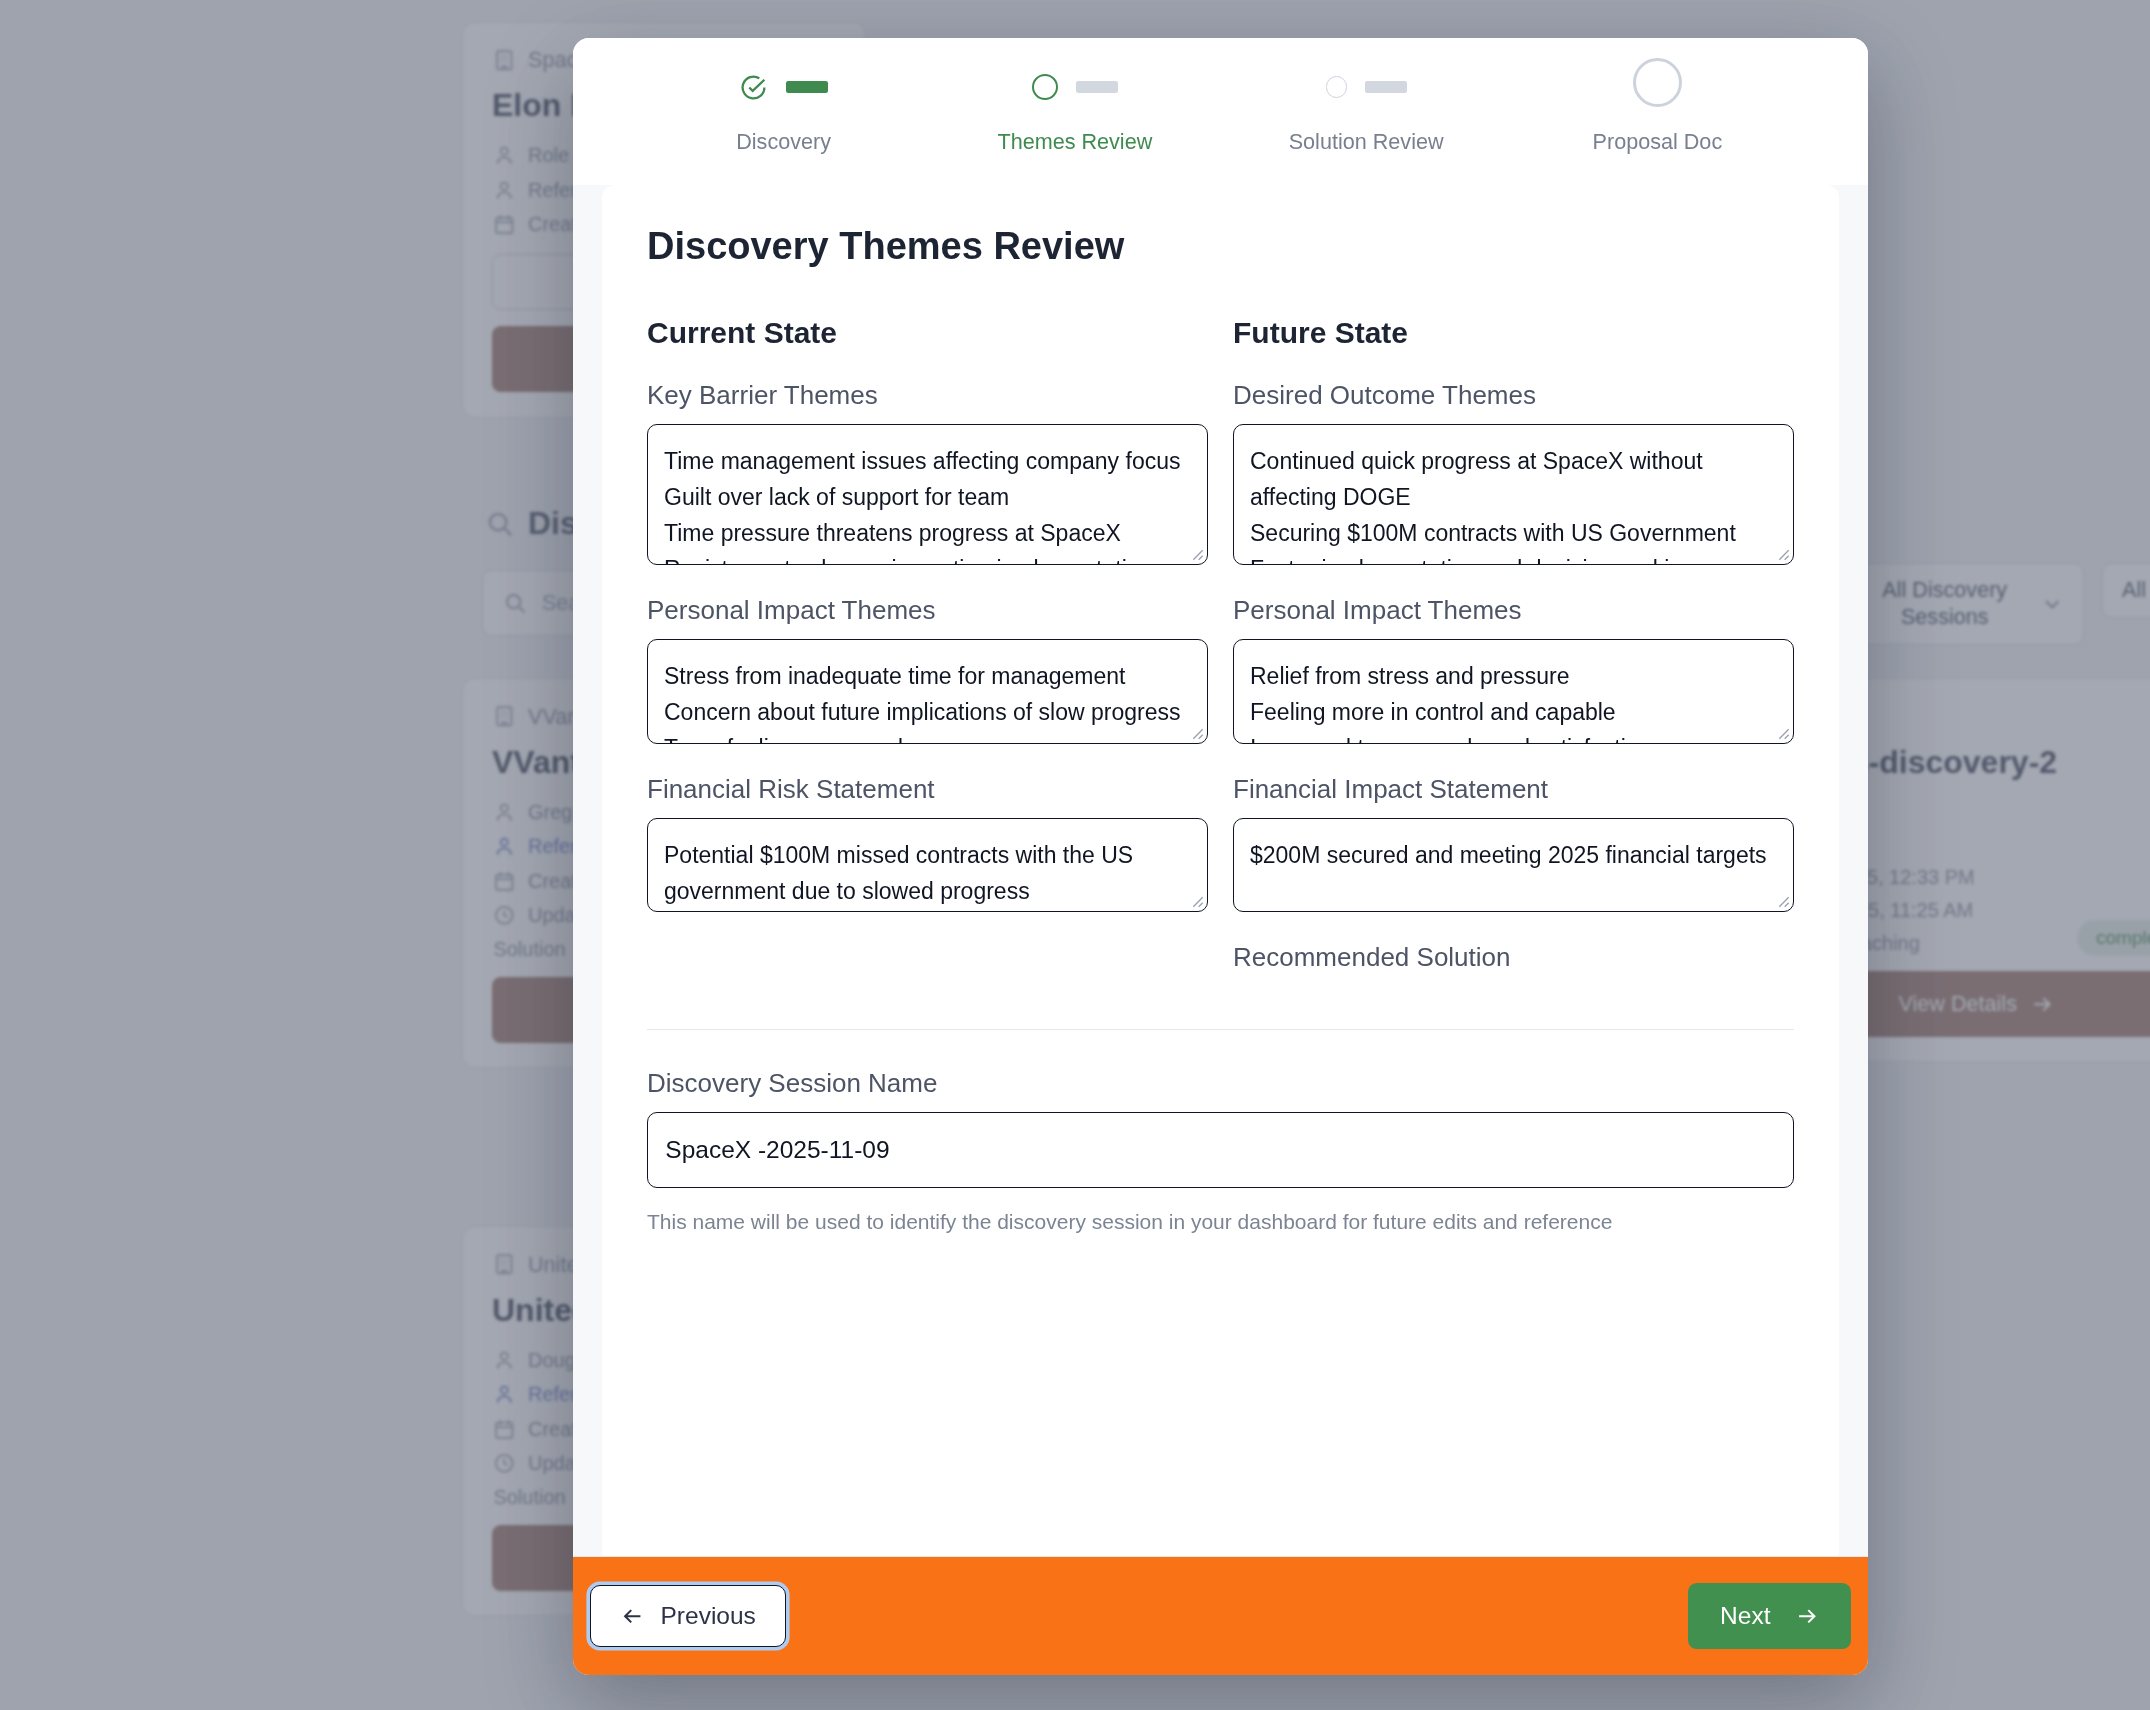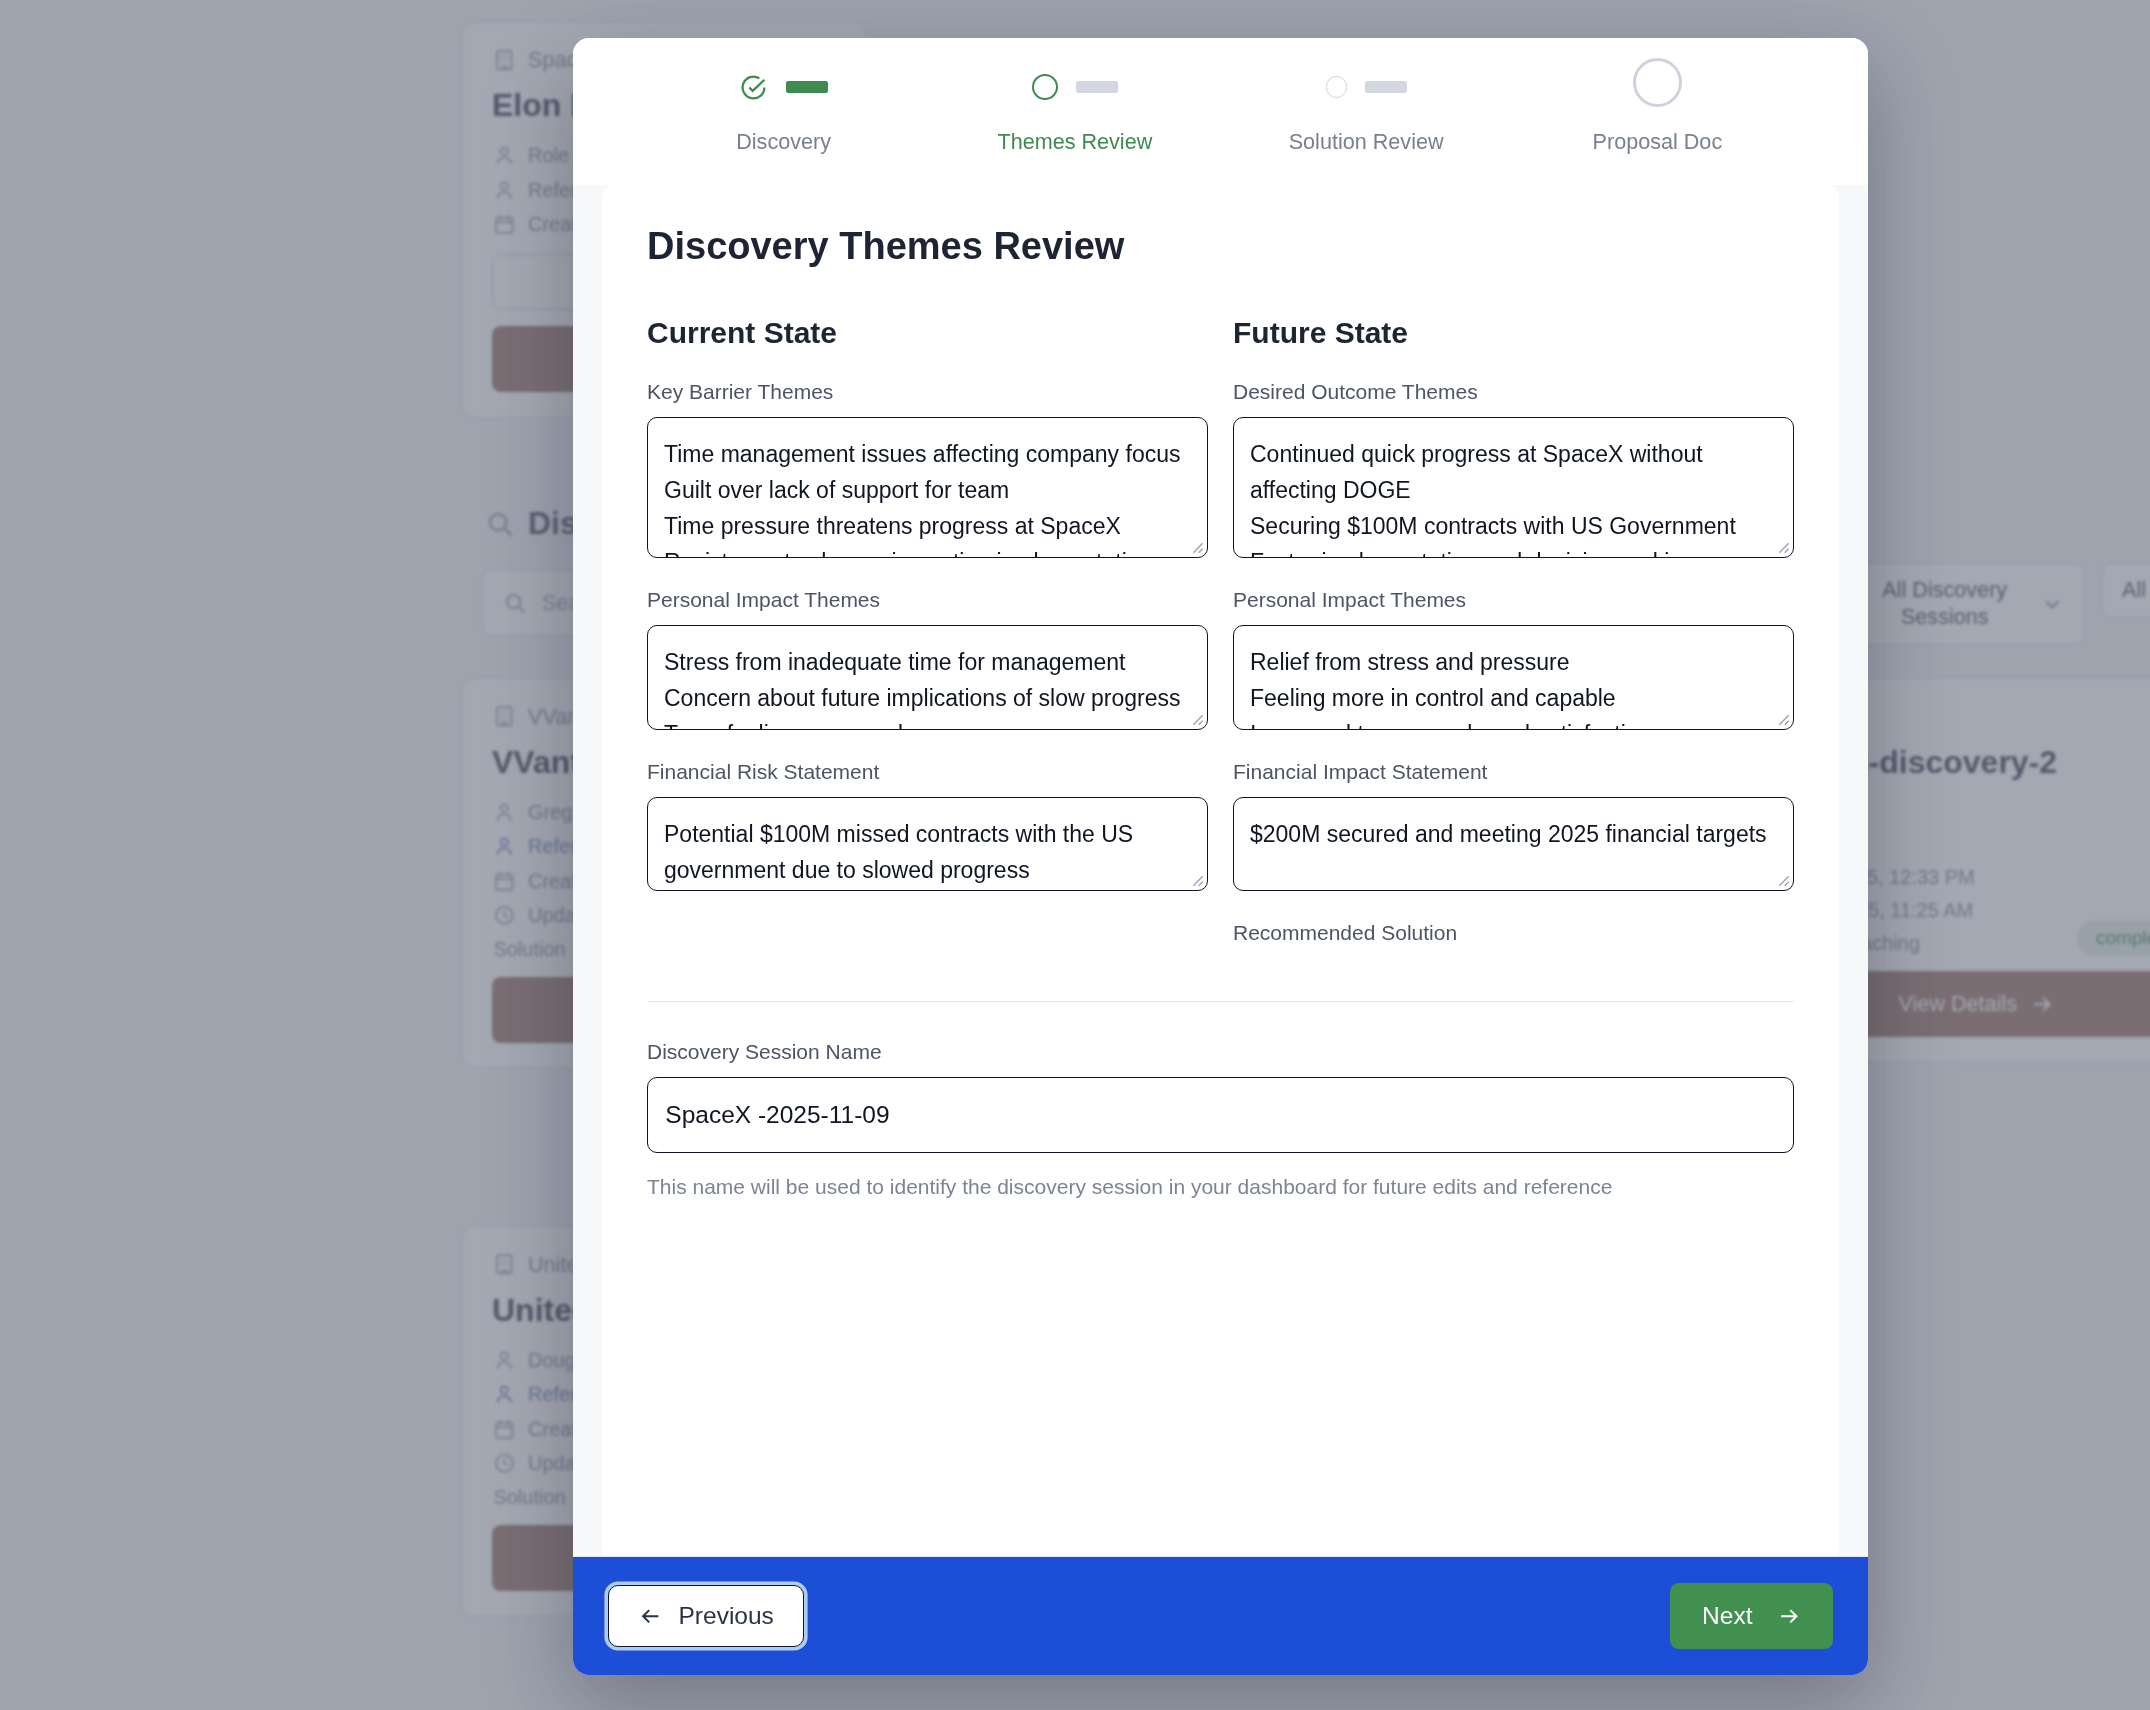--- a/index.html
+++ b/index.html
@@ -141,21 +141,21 @@
   }
   #modal-title {
     font-size: 38px; font-weight: bold; color: #1d2433; margin-bottom: 48px;
   }
   #columns { display: flex; gap: 25px; }
   .col { flex: 1; min-width: 0; }
   .col-heading {
     font-size: 30px; font-weight: bold; color: #1d2433; margin-bottom: 30px;
   }
   .field-label {
-    font-size: 21px; color: #4c5465; margin-bottom: 13px;
+    font-size: 26px; color: #4c5465; margin-bottom: 13px;
   }
   .field-gap { margin-bottom: 30px; }
   .ta {
     width: 100%;
     border: 1.4px solid #0f1522;
     border-radius: 10px;
     background: #fff;
     padding: 19px 6px 19px 16px;
     font-family: "Liberation Sans", sans-serif;
     font-size: 23px;
@@ -197,22 +197,22 @@
     font-size: 24.5px; color: #0f1522;
   }
   #session-help {
     margin-top: 21.6px; font-size: 21px; color: #7c8494;
   }
 
   
   #footer {
     flex: none;
     border-top: 1.4px solid #e6e9ef;
-    background: #1d4ed8;
-    padding: 26px 35px;
+    background: #f97316;
+    padding: 26px 17px;
     display: flex;
     align-items: center;
     justify-content: space-between;
   }
   #prev-btn {
     display: flex; align-items: center; gap: 16px;
     font-size: 24.5px; color: #2b3346;
     background: #fff; border: 1.4px solid #0f1522;
     border-radius: 10px; padding: 16px 29px;
     box-shadow: 0 0 0 3.6px #aecbf2;

